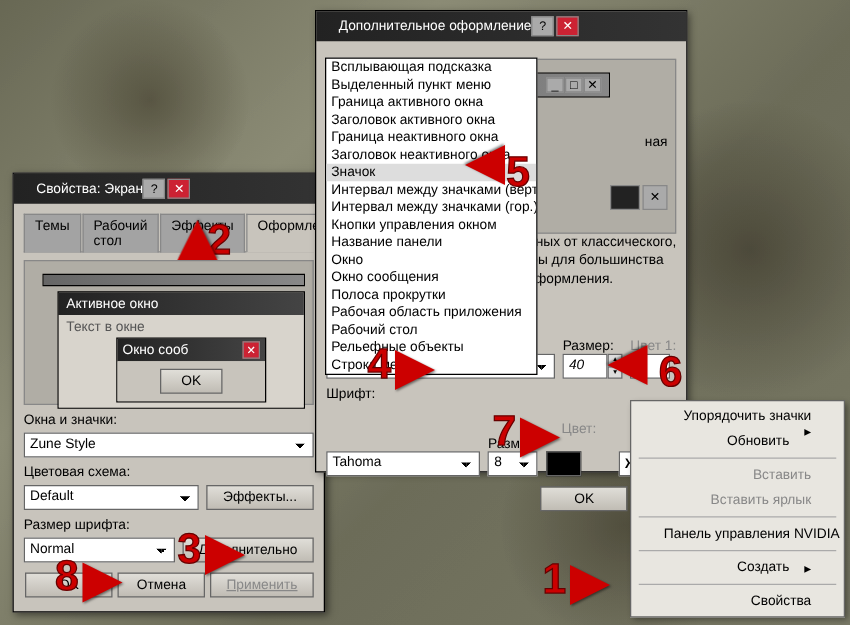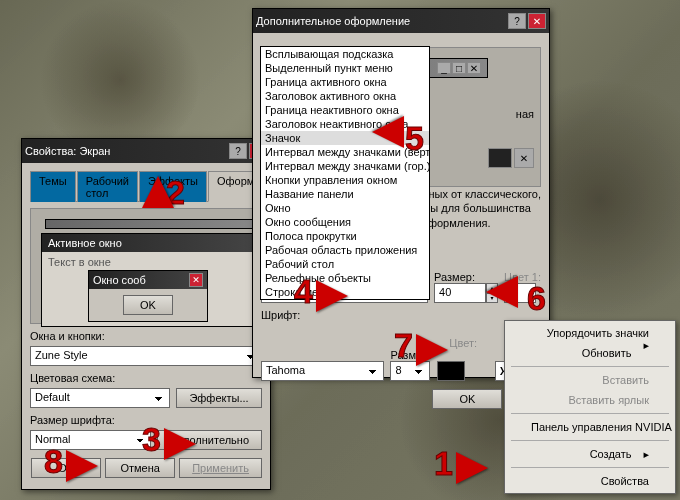--- a/index.html
+++ b/index.html
@@ -1,25 +1,25 @@
 <!DOCTYPE html>
 <html><head>
 <meta charset="utf-8">
 <style>
 * { box-sizing: border-box; margin: 0; padding: 0; font-family: Tahoma, sans-serif; }
 body { width: 680px; height: 500px; background: #787866; position: relative; overflow: hidden; }
 .bg-texture { position: absolute; inset: 0; background: radial-gradient(circle at 120px 80px, rgba(60,55,40,0.5), transparent 80px), radial-gradient(circle at 600px 200px, rgba(50,45,35,0.5), transparent 120px), radial-gradient(circle at 500px 420px, rgba(55,50,38,0.5), transparent 100px), linear-gradient(135deg, #6a6a58 0%, #8a8a76 30%, #6e6e5c 60%, #7a7a68 100%); filter: contrast(1.1); }
 .window { position: absolute; background: #c8c4bc; border: 1px solid #000; box-shadow: 2px 2px 6px rgba(0,0,0,0.5); }
-.titlebar { background: linear-gradient(to right, #222, #333); color: #fff; font-size: 11px; padding: 4px 3px; display: flex; justify-content: space-between; align-items: center; }
+.titlebar { background: linear-gradient(to right, #222, #333); color: #fff; font-size: 11px; padding: 4px 18px; display: flex; justify-content: flex-start; align-items: center; }
 .titlebar-controls { display: flex; gap: 2px; }
 .titlebar-btn { width: 18px; height: 16px; border: 1px solid #888; background: #aaa; display: flex; align-items: center; justify-content: center; font-size: 10px; color: #000; }
 .titlebar-btn.close { background: #c23; color: #fff; }
 .content { padding: 8px; font-size: 11px; color: #000; }
 .tabs { display: flex; border-bottom: 1px solid #888; margin-bottom: 4px; }
-.tab { padding: 3px 8px; font-size: 11px; background: #0369a1; border: 1px solid #888; border-bottom: none; margin-right: 1px; margin-bottom: -1px; }
+.tab { padding: 3px 8px; font-size: 11px; background: #a3a3a3; border: 1px solid #888; border-bottom: none; margin-right: 1px; margin-bottom: -1px; }
 .tab.active { background: #c8c4bc; border-bottom: 1px solid #c8c4bc; }
 .preview-box { background: #b0ada5; border: 1px solid #888; padding: 6px; margin: 6px 0; }
 .field-row { display: flex; align-items: center; gap: 6px; margin: 4px 0; }
 .label { font-size: 11px; margin-top: 6px; }
 .select, .input { background: #fff; border: 1px solid #666; padding: 2px 4px; font-size: 11px; height: 20px; }
 .select { flex: 1; appearance: none; background-image: linear-gradient(45deg, transparent 50%, #000 50%), linear-gradient(135deg, #000 50%, transparent 50%); background-position: calc(100% - 10px) 8px, calc(100% - 6px) 8px; background-size: 4px 4px, 4px 4px; background-repeat: no-repeat; padding-right: 18px; }
 .btn { background: linear-gradient(#e0ded8, #c0bcb4); border: 1px solid #666; padding: 3px 12px; font-size: 11px; min-width: 70px; text-align: center; }
 .btn-row { display: flex; justify-content: flex-end; gap: 4px; margin-top: 8px; }
 .inner-win { border: 1px solid #000; margin: 4px 0; }
 .inner-titlebar { display: flex; justify-content: space-between; align-items: center; padding: 3px 6px; font-size: 11px; color: #fff; }
@@ -41,61 +41,61 @@
 .spinner-btns { display: flex; flex-direction: column; }
 .spinner-btns div { width: 12px; height: 10px; border: 1px solid #666; background: #ddd; font-size: 6px; text-align: center; line-height: 8px; }
 .style-btn { width: 20px; height: 20px; border: 1px solid #666; background: #fff; font-size: 11px; font-weight: bold; text-align: center; line-height: 18px; }
 .style-btn.italic { font-style: italic; font-family: serif; }
 .disabled-text { color: #888; }
 </style>
 </head>
 <body>
 <div class="bg-texture"></div>
 
-<div class="window" style="left:21px; top:138px; width:250px; height:352px;">
+<div class="window" style="left:10px; top:138px; width:250px; height:352px;">
   <div class="titlebar">
     <span>Свойства: Экран</span>
     <div class="titlebar-controls">
       <div class="titlebar-btn">?</div>
       <div class="titlebar-btn close">✕</div>
     </div>
   </div>
   <div class="content">
     <div class="tabs">
       <div class="tab">Темы</div>
       <div class="tab">Рабочий стол</div>
       <div class="tab">Эффекты</div>
       <div class="tab active">Оформление</div>
       <div class="tab">П</div>
     </div>
 
     <div class="preview-box" style="height:116px;">
       <div class="inner-win" style="margin-left:8px;">
         <div class="inner-titlebar inactive-t" style="height:8px;"></div>
       </div>
-      <div class="inner-win" style="margin-left:4px;">
+      <div class="inner-win" style="margin-left:20px;">
         <div class="inner-titlebar active-t">
           <span>Активное окно</span>
         </div>
         <div class="inner-body" style="background:#d8d4cc; color:#555; padding:4px 6px;">
           <span>Текст в окне</span>
           <div class="inner-win" style="margin:2px 0 0 40px; width:120px;">
             <div class="inner-titlebar active-t" style="padding:2px 4px;">
               <span>Окно сооб</span>
               <span class="titlebar-btn close" style="width:14px;height:14px;font-size:9px;">✕</span>
             </div>
             <div class="inner-body" style="text-align:center; padding:6px;">
               <button class="btn" style="min-width:50px;">OK</button>
             </div>
           </div>
         </div>
       </div>
     </div>
 
-    <div class="label">Окна и кнопки:</div>
+    <div class="label">Окна и значки:</div>
     <div class="field-row">
         <div class="select" style="width:100%;">Zune Style</div>
       </div>
 
     <div class="label">Цветовая схема:</div>
     <div class="field-row">
       <div class="select">Default</div>
       <button class="btn" style="min-width:86px;">Эффекты...</button>
     </div>
 
@@ -147,21 +147,21 @@
 
     <div style="height:74px;"></div>
 
     <div class="field-row" style="align-items:flex-end;">
       <div style="flex:1;">
         <div class="select">Значок</div>
       </div>
       <div>
         <div class="label" style="margin:0;">Размер:</div>
         <div class="spinner-wrap">
-          <div class="input" style="width:52px;">40</div>
+          <div class="input" style="width:36px;font-style:italic;">40</div>
           <div class="spinner-btns">
             <div>▴</div>
             <div>▾</div>
           </div>
         </div>
       </div>
       <div>
         <div class="label disabled-text" style="margin:0;">Цвет 1:</div>
         <div class="input disabled-text" style="width:32px;"></div>
       </div>

